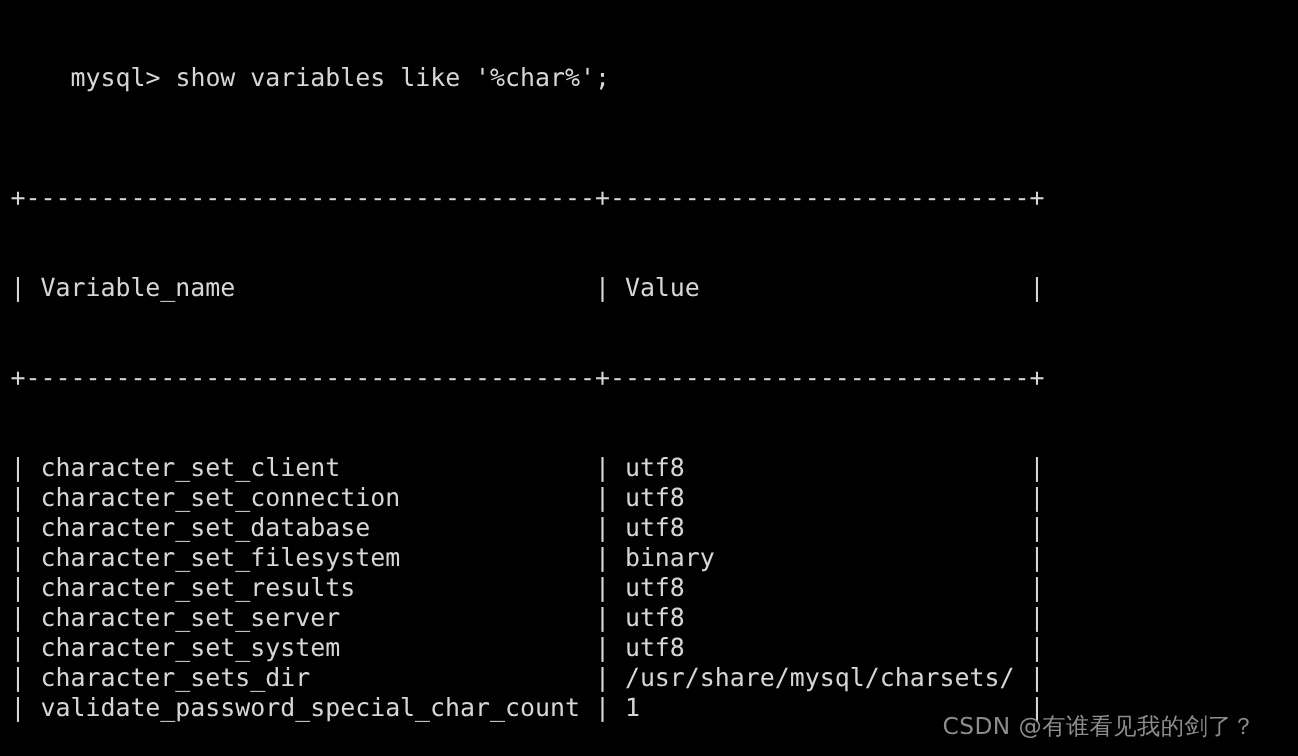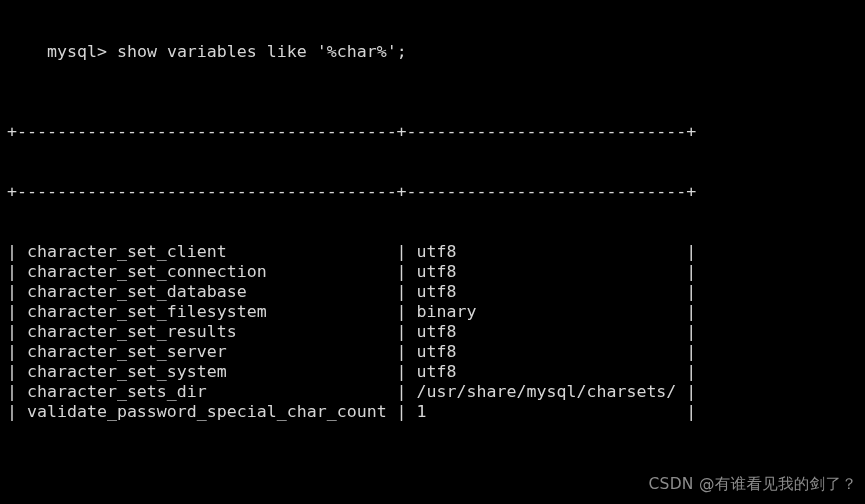--- a/index.html
+++ b/index.html
@@ -34,38 +34,39 @@
     height: 20px;
     white-space: pre;
   }
   .prompt-line {
     position: relative;
     white-space: pre;
     margin-left: 40px;
   }
   #watermark {
     position: absolute;
-    right: 8px;
+    right: 28px;
     bottom: 9px;
     font-family: "DejaVu Sans", "Liberation Sans", sans-serif;
     font-size: 15.5px;
     color: #8c8c8c;
     letter-spacing: 0.3px;
     white-space: pre;
   }
 </style>
 </head>
 <body>
 
 <div id="screen">
 
   <div id="terminal">
     <div class="line prompt-line"><span>mysql&gt; </span><span>show variables like '%char%';</span></div>
 
     <div class="line">+--------------------------------------+----------------------------+</div>
+    <div class="line">| Variable_name                        | Value                      |</div>
     <div class="line">+--------------------------------------+----------------------------+</div>
     <div class="line" style="height: 180px;"><div class="line">| character_set_client                 | utf8                       |</div><div class="line">| character_set_connection             | utf8                       |</div><div class="line">| character_set_database               | utf8                       |</div><div class="line">| character_set_filesystem             | binary                     |</div><div class="line">| character_set_results                | utf8                       |</div><div class="line">| character_set_server                 | utf8                       |</div><div class="line">| character_set_system                 | utf8                       |</div><div class="line">| character_sets_dir                   | /usr/share/mysql/charsets/ |</div><div class="line">| validate_password_special_char_count | 1                          |</div></div>
     
     
 
     
 
     
 
     

